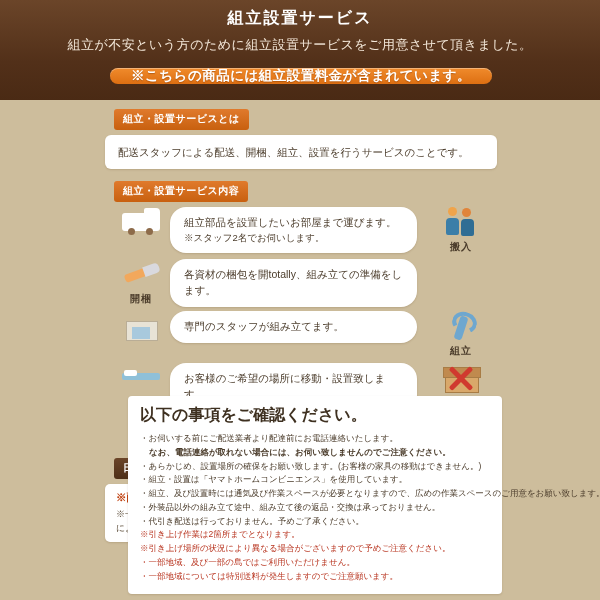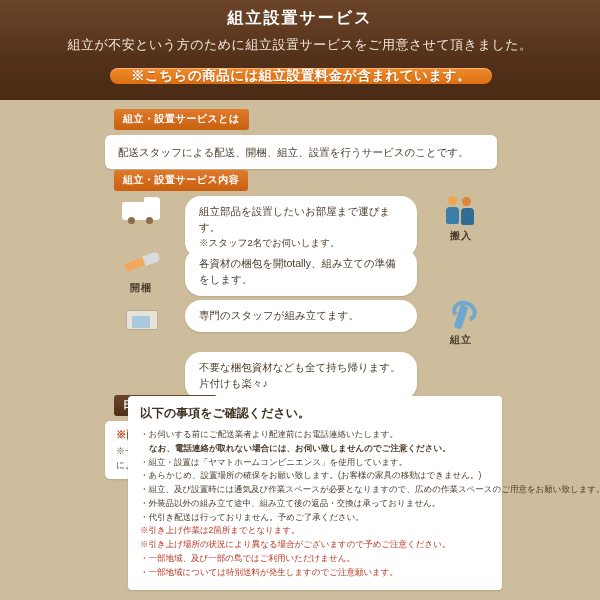--- a/index.html
+++ b/index.html
@@ -123,21 +123,21 @@
   .row-block { position: relative; padding-left: 9px; }
 
   
   .step-row {
     position: relative;
     min-height: 44px;
     margin-bottom: 8px;
   }
   .step-text {
     position: absolute;
-    left: 80px;
+    left: 65px;
     right: 80px;
     top: 0;
     background: #ffffff;
     border-radius: 16px;
     color: #4a3b2a;
     font-size: 10.5px;
     line-height: 1.5;
     padding: 8px 14px;
     box-shadow: 0 1px 2px rgba(90,60,30,0.18);
   }
@@ -291,21 +291,21 @@
     position: absolute;
     left: 128px;
     top: 396px;
     width: 350px;
     background: #ffffff;
     border-radius: 4px;
     padding: 9px 12px 11px 12px;
     box-shadow: 0 1px 2px rgba(90,60,30,0.18);
   }
   .terms-title {
-    font-size: 12px;
+    font-size: 16px;
     font-weight: bold;
     color: #3e3020;
     margin-bottom: 6px;
   }
   .terms-list {
     margin: 0;
     padding: 0;
     list-style: none;
   }
   .terms-list li {
@@ -336,21 +336,21 @@
     </div>
   </div>
 
   <div class="body-bg"></div>
 
   <div class="inner">
 
     <div class="row-block mb5">
       <span class="chip">組立・設置サービスとは</span>
     </div>
-    <div class="white-box" style="">
+    <div class="white-box" style="margin-bottom:11px;">
       <span>配送スタッフによる配送、開梱、組立、設置を行うサービスのことです。</span>
     </div>
 
     <div class="row-block mb5">
       <span class="chip">組立・設置サービス内容</span>
     </div>
 
     <div class="step-row">
       <div class="icon-cell left">
         <div class="icon-box">
@@ -391,20 +391,37 @@
         <div>専門のスタッフが組み立てます。</div>
       </div>
       <div class="icon-cell right">
         <div class="icon-box">
             <span class="ic-wrench"></span>
           </div>
         <div class="icon-caption">組立</div>
       </div>
     </div>
 
+    <div class="step-row">
+      <div class="icon-cell left">
+        <div class="icon-box">
+            <span class="ic-bed"></span>
+          </div>
+        <div class="icon-caption">設置</div>
+      </div>
+      <div class="step-text">
+        <div>お客様のご希望の場所に移動・設置致します。</div>
+      </div>
+      <div class="icon-cell right">
+        <div class="icon-box">
+          <span class="ic-box"></span>
+            <span class="ic-cross"></span>
+        </div>
+      </div>
+    </div>
 
     <div class="step-row" style="min-height:34px;">
       <div class="step-text">
         <div>不要な梱包資材なども全て持ち帰ります。片付けも楽々♪</div>
       </div>
     </div>
 
     <div class="row-block mb5 mt6">
       <span class="chip brown">日時指定について</span>
     </div>
@@ -413,22 +430,22 @@
       <div class="note-body">※一部地域については配達日が限られている、指定できる時間が限られているなどの理由により、希望通りの日時にお届けができない場合がございます。</div>
     </div>
 
   </div>
 
   <div class="terms">
     <div class="terms-title">以下の事項をご確認ください。</div>
     <ul class="terms-list" id="terms-list">
         <li>・お伺いする前にご配送業者より配達前にお電話連絡いたします。</li>
         <li class="indent">なお、電話連絡が取れない場合には、お伺い致しませんのでご注意ください。</li>
+        <li>・あらかじめ、設置場所の確保をお願い致します。(お客様の家具の移動はできません。)</li>
         <li>・組立・設置は「ヤマトホームコンビニエンス」を使用しています。</li>
-        <li>・あらかじめ、設置場所の確保をお願い致します。(お客様の家具の移動はできません。)</li>
         <li>・組立、及び設置時には通気及び作業スペースが必要となりますので、広めの作業スペースのご用意をお願い致します。</li>
         <li>・外装品以外の組み立て途中、組み立て後の返品・交換は承っておりません。</li>
         <li>・代引き配送は行っておりません。予めご了承ください。</li>
         <li class="red">※引き上げ作業は2箇所までとなります。</li>
         <li class="red">※引き上げ場所の状況により異なる場合がございますので予めご注意ください。</li>
         <li class="red">・一部地域、及び一部の島ではご利用いただけません。</li>
         <li class="red">・一部地域については特別送料が発生しますのでご注意願います。</li>
       </ul>
   </div>
 

